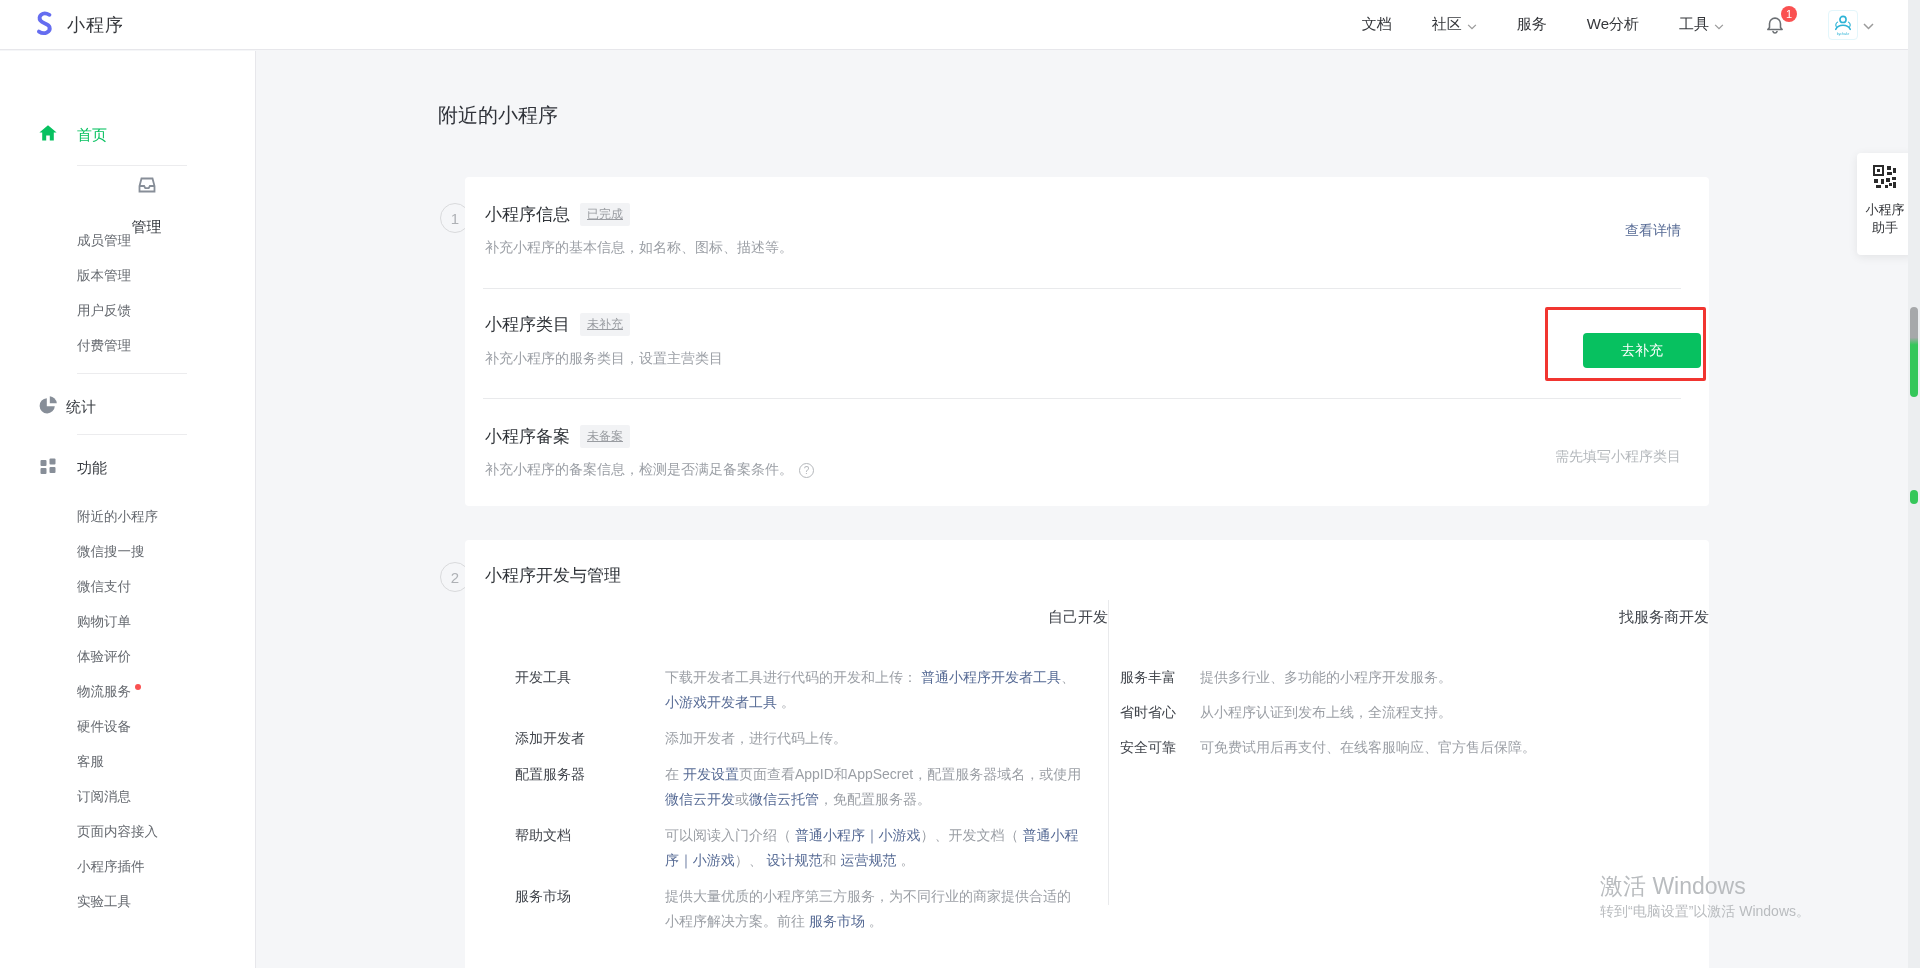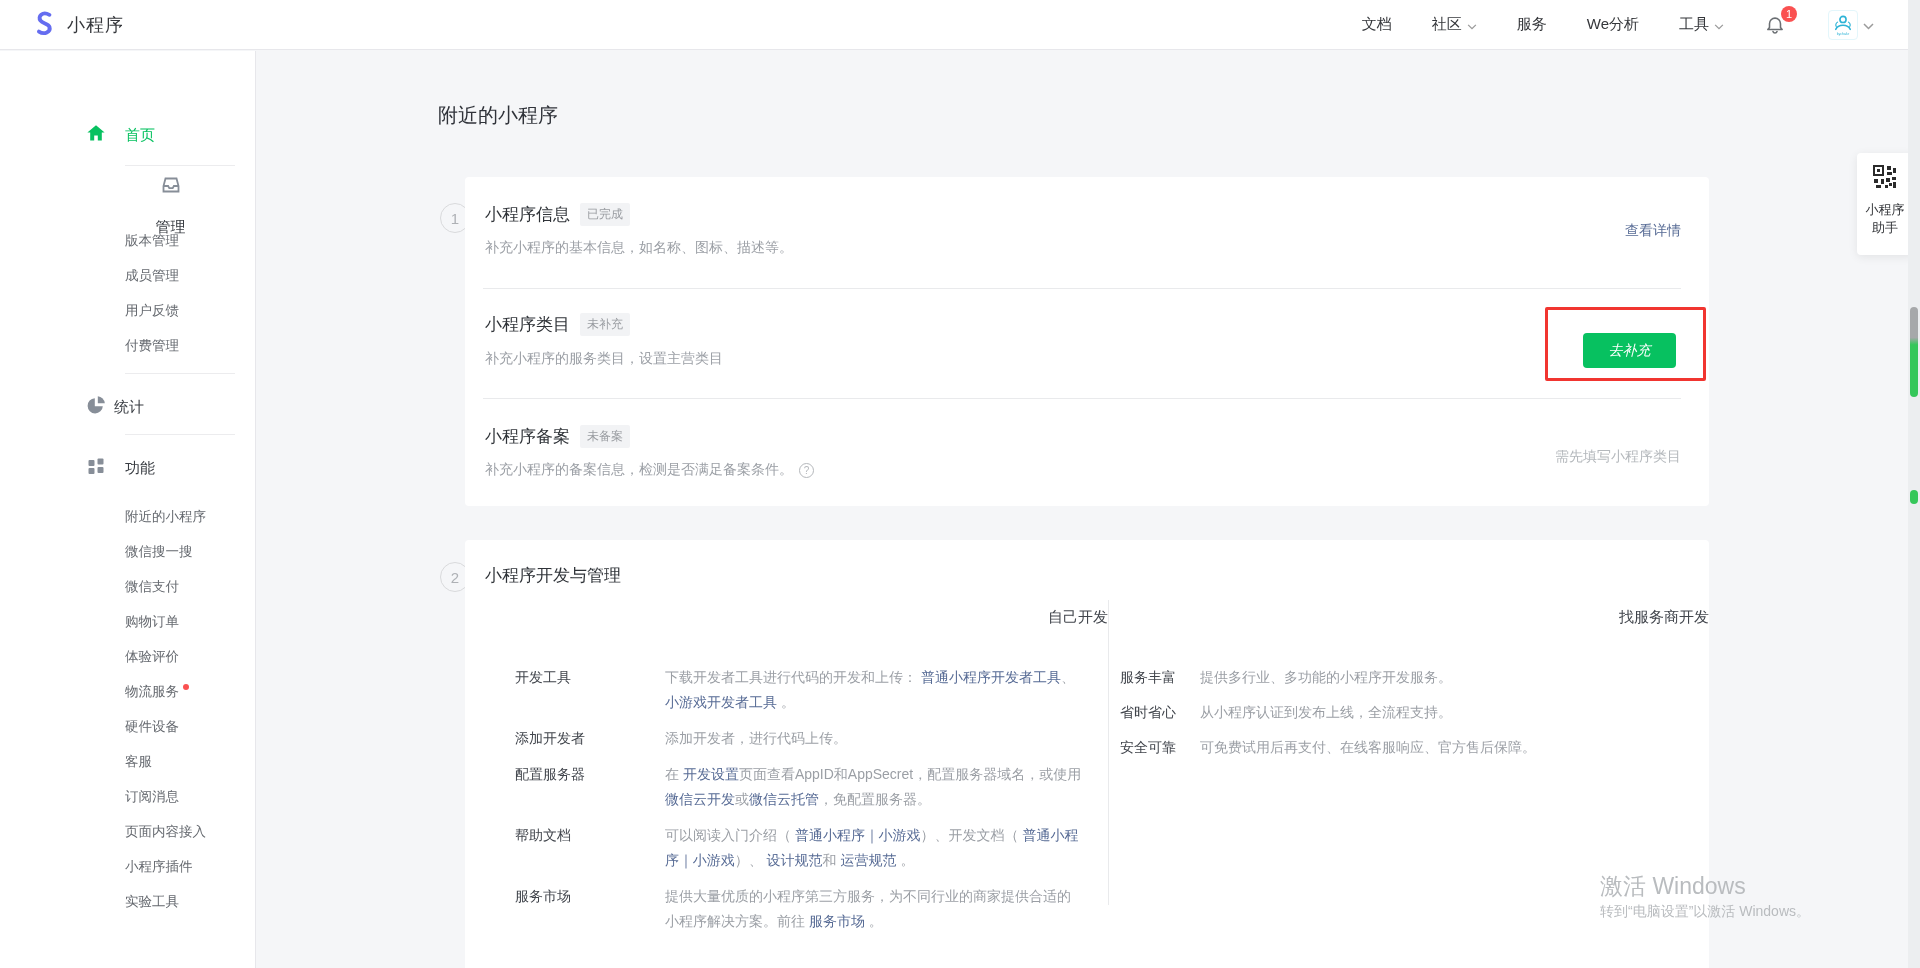--- a/index.html
+++ b/index.html
@@ -15,50 +15,50 @@
   .nav-item { font-size:15px; color:#35373b; display:flex; align-items:center; gap:5px; cursor:pointer; }
   .bell-wrap { position:relative; width:24px; height:24px; }
   .bell-badge { position:absolute; top:-7px; right:-9px; min-width:16px; height:16px; border-radius:8px;
                 background:#fa5151; color:#fff; font-size:11px; line-height:16px; text-align:center; padding:0 4px; }
   .avatar { width:30px; height:30px; border-radius:4px; background:#fff; border:1px solid #e3f6fb; overflow:hidden;
             display:flex; flex-direction:column; align-items:center; justify-content:center; }
   .avatar .mini { font-size:4px; color:#2cb3d6; line-height:4px; transform:scale(.9); }
 
   
   .sidebar { position:absolute; left:0; top:51px; width:256px; bottom:0; background:#fff;
-             border-right:1px solid #e7e7eb; z-index:20;padding-left:48px; }
+             border-right:1px solid #e7e7eb; z-index:20; }
   .side-top { display:flex; align-items:center; gap:19px; padding-left:38px; height:34px; cursor:pointer; }
   .side-top .lbl { font-size:15px; color:#383c42; }
   .side-top.home .lbl { color:#07c160; }
   .side-div { height:1px; background:#ececee; margin-left:77px; width:110px; }
   .side-sub { padding-left:77px; height:35px; display:flex; align-items:center; font-size:13.5px; color:#65696f; cursor:pointer; position:relative; }
   .side-sub .dot { width:6px; height:6px; border-radius:3px; background:#fa5151; margin-left:4px; margin-bottom:10px; }
 
   
   .main { position:absolute; left:257px; top:50px; right:0; bottom:0; background:#f5f6f8; overflow:hidden; }
   .page-title { position:absolute; left:181px; top:52px; font-size:20px; color:#30333a; }
   .step-circle { position:absolute; left:183px; width:30px; height:30px; border:1px solid #d9dadc; border-radius:50%;
                  color:#aeb1b5; font-size:15px; display:flex; align-items:center; justify-content:center; background:transparent; }
   .card { position:absolute; left:208px; width:1244px; background:#fff; border-radius:4px; }
   #card1 { top:127px; height:329px; }
   #card2 { top:490px; height:478px; border-radius:4px 4px 0 0; }
 
   .sec-title-row { position:absolute; left:20px; display:flex; align-items:center; gap:10px; }
   .sec-title { font-size:17px; font-weight:500; color:#2f3338; }
-  .badge { background:#f2f3f5; color:#999ca1; font-size:12px; padding:3px 7px; border-radius:2px; }
+  .badge { background:#f2f3f5; color:#999ca1; font-size:12px; padding:3px 7px; border-radius:2px;text-decoration:underline; }
   .sec-desc { position:absolute; left:20px; font-size:14px; color:#9b9fa5; display:flex; align-items:center; gap:6px; }
   .hdiv { position:absolute; left:18px; right:28px; height:1px; background:#e9eaec; }
   .see-link { position:absolute; right:28px; font-size:14px; color:#576b95; cursor:pointer; }
   .note { position:absolute; right:28px; font-size:14px; color:#b4b8bc; }
   .help-q { display:inline-flex; width:15px; height:15px; border:1px solid #b5b8bc; border-radius:50%;
             color:#b5b8bc; font-size:10px; align-items:center; justify-content:center; }
   .annot-box { position:absolute; left:1080px; top:130px; width:161px; height:74px;
                border:3px solid #f13530; border-radius:2px; z-index:5; }
   .btn-green { background:#07c160; color:#fff; font-size:14px; border:none; border-radius:4px; cursor:pointer; }
-  #btn-fill { position:absolute; left:1118px; top:156px; width:93px; height:35px; z-index:6;font-style:italic; }
+  #btn-fill { position:absolute; left:1118px; top:156px; width:118px; height:35px; z-index:6; }
 
   
   #card2 .card-title { position:absolute; left:20px; top:24px; font-size:17px; font-weight:500; color:#2f3338; }
   .cols { position:absolute; left:0; top:52px; right:0; bottom:0; display:flex; }
   .col { position:relative; }
   .col1 { width:643px; }
   .col2 { width:601px; }
   .vdiv { position:absolute; left:643px; top:60px; height:305px; width:1px; background:#e9eaec; }
   .col-head { text-align:right; margin-top:16px; font-size:15px; color:#41454c; }
   .rows { margin-top:38px; }
@@ -166,24 +166,24 @@
 <div class="side-div" style="margin: 13px 0px 0px 77px;"></div>
     <div class="side-top" style="margin-top: 9px; flex-direction: column;">
       <span><svg width="20" height="20" viewBox="0 0 20 20">
           <path d="M4.5 3.5 h11 l2 7.5 v5.5 H2.5 v-5.5 z" fill="none" stroke="#878e98" stroke-width="1.8"></path>
           <path d="M2.5 11 h4.6 l1.2 2.2 h3.4 l1.2-2.2 h4.6" fill="none" stroke="#878e98" stroke-width="1.8"></path>
         </svg></span>
       <span class="lbl">管理</span>
     </div>
     <div style="margin-top: 14px;">
       <div class="side-sub">
+        <span>成员管理</span>
+      </div>
+      <div class="side-sub">
         <span>版本管理</span>
-      </div>
-      <div class="side-sub">
-        <span>成员管理</span>
       </div>
       <div class="side-sub">
         <span>用户反馈</span>
       </div>
       <div class="side-sub">
         <span>付费管理</span>
       </div>
     </div>
     <div class="side-div" style="margin: 10px 0px 0px 77px;"></div>
     <div class="side-top" style="margin-top: 16px; gap: 8px;">

